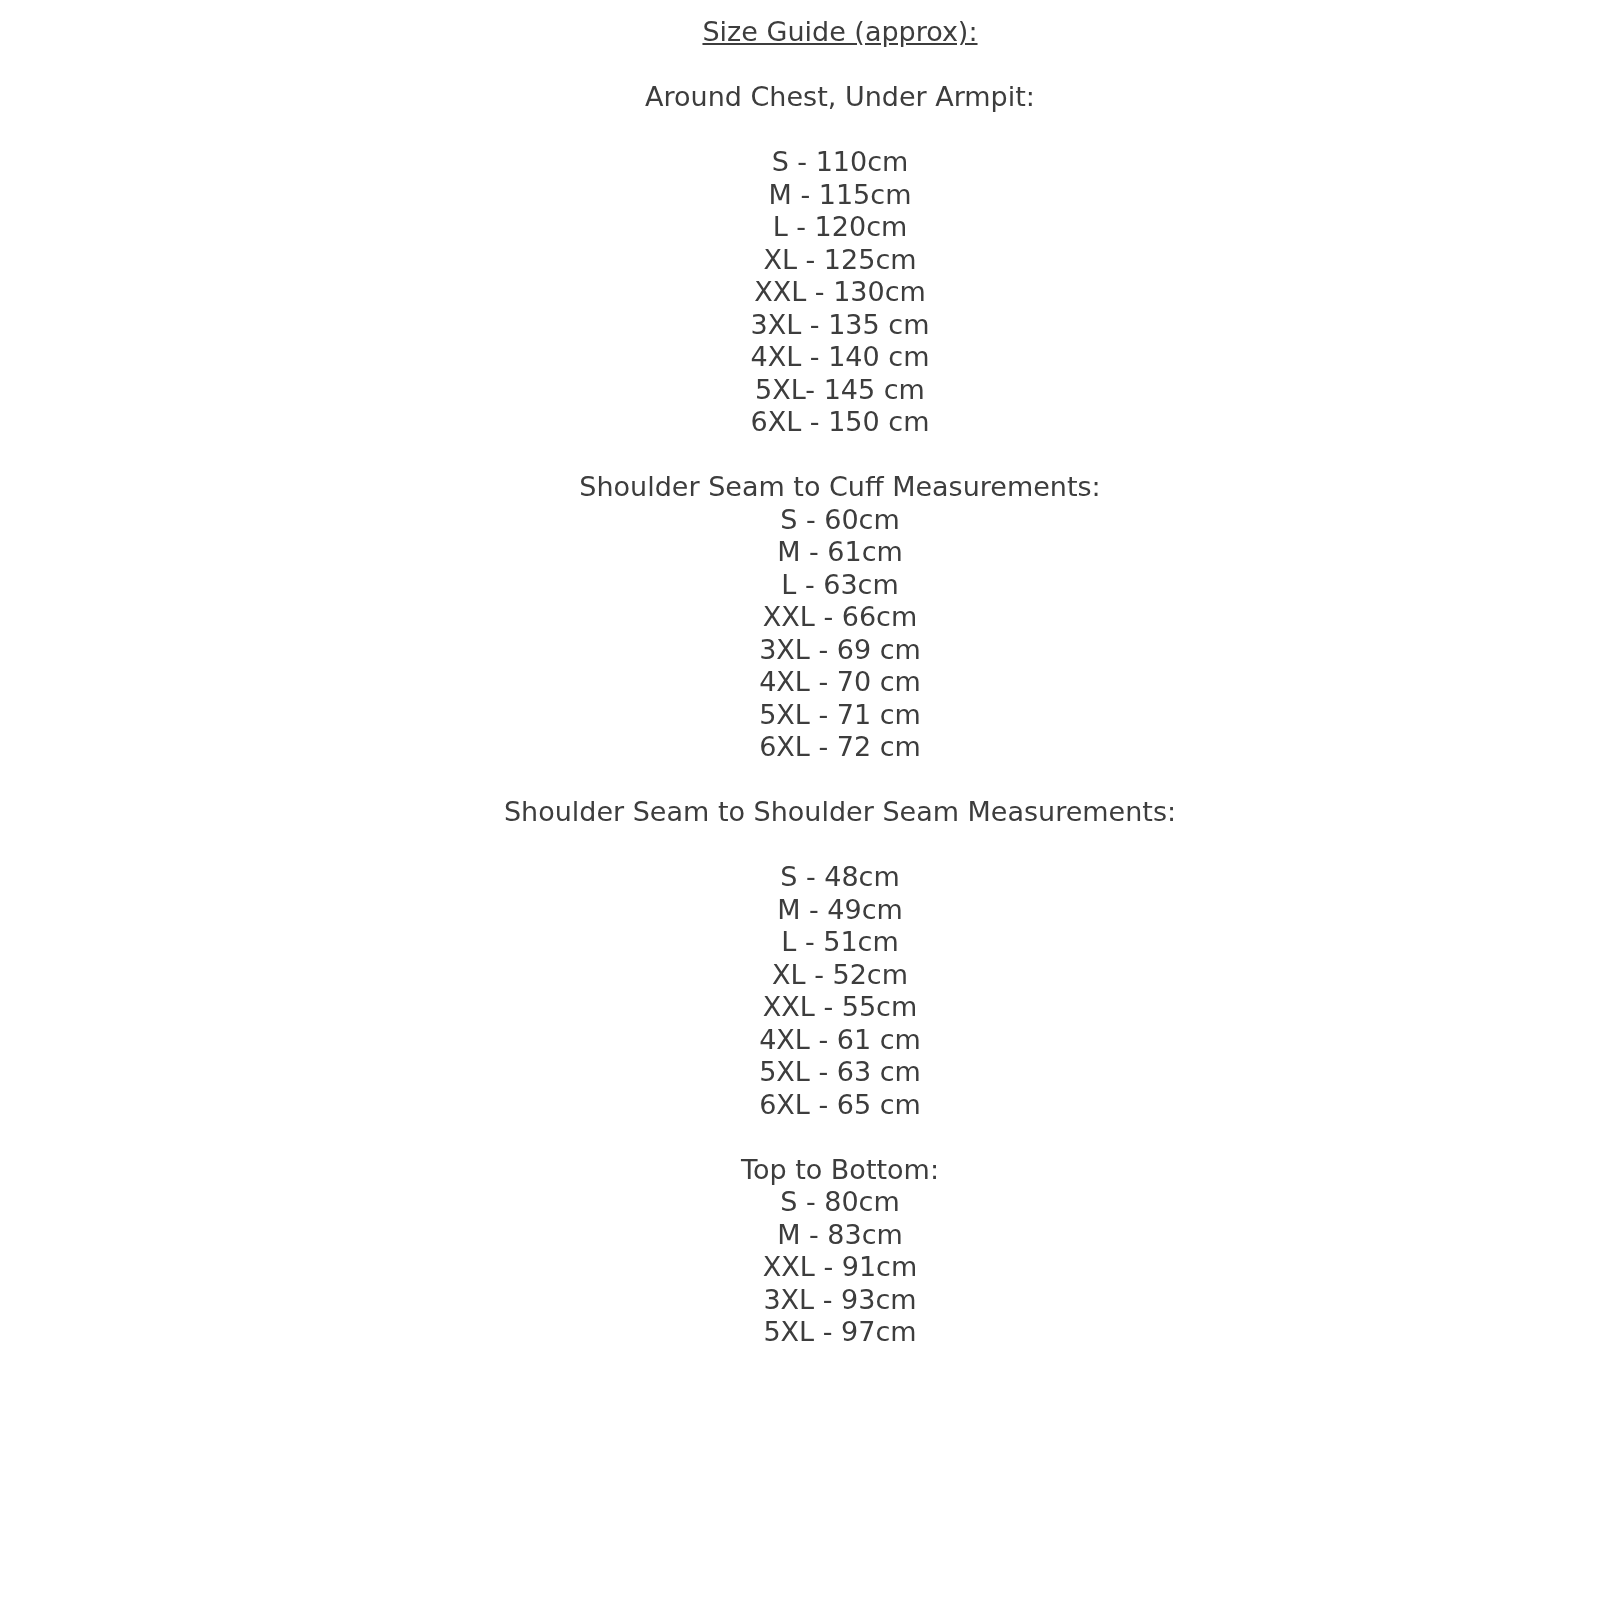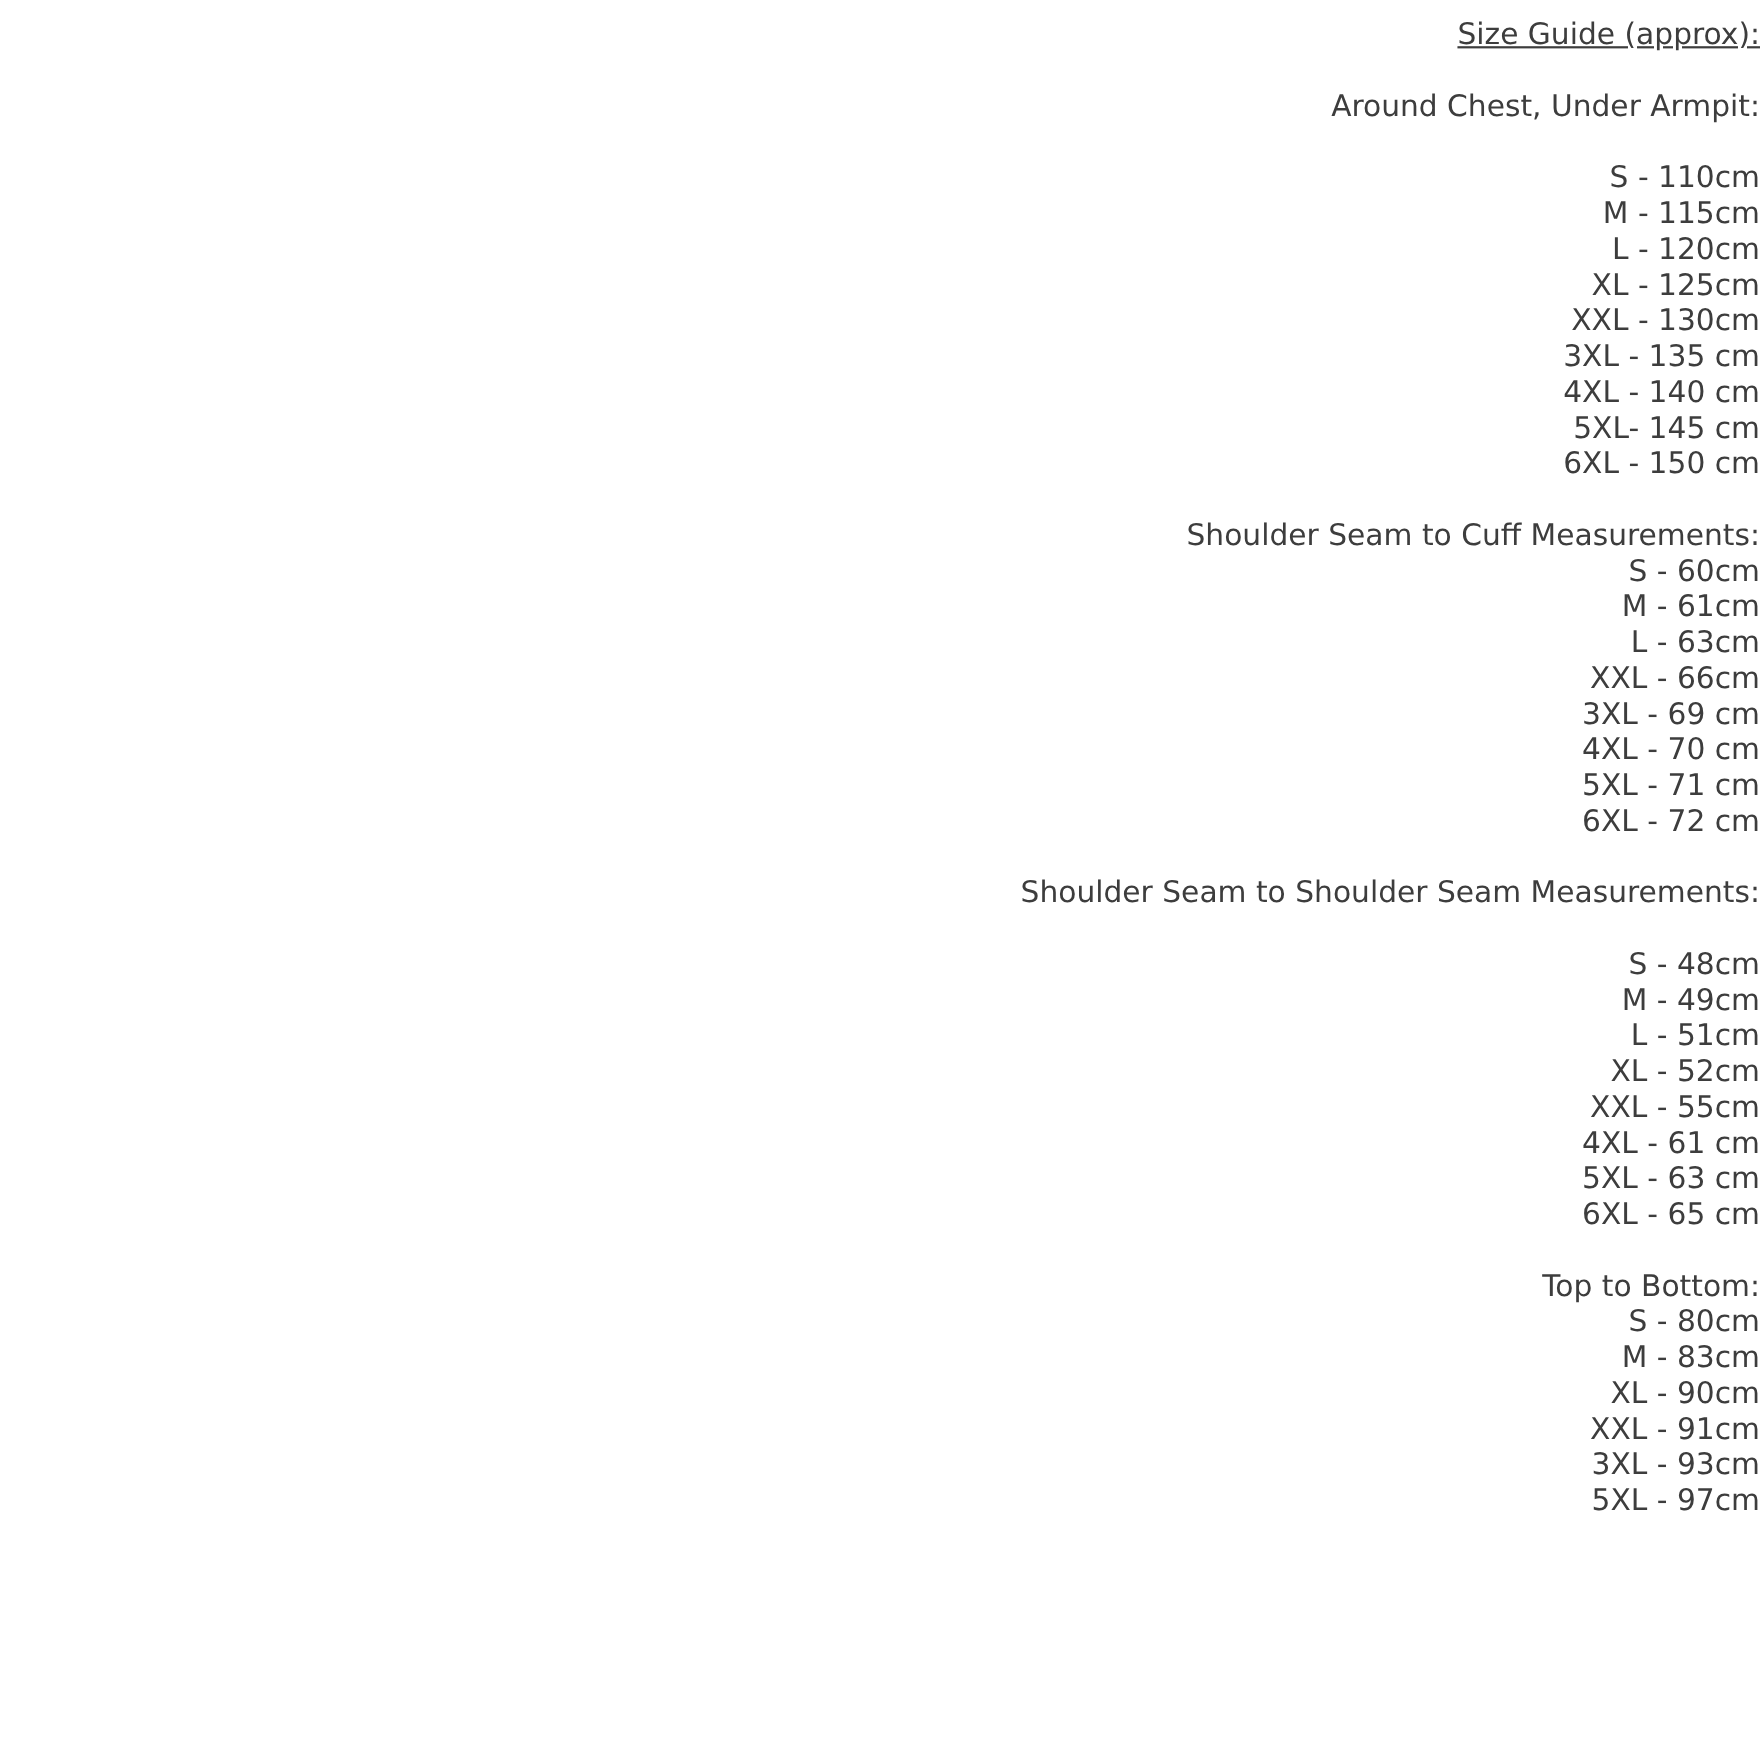--- a/index.html
+++ b/index.html
@@ -11,21 +11,21 @@
     width: 1600px;
     height: 1600px;
     overflow: hidden;
   }
   .page {
     box-sizing: border-box;
     width: 1600px;
     height: 1600px;
     
     padding: 16px 0 0 80px;
-    text-align: right;
+    text-align: center;
     font-family: "DejaVu Sans", "Liberation Sans", sans-serif;
     font-size: 27px;
     line-height: 32.5px;
     color: #3d3d3d;
     -webkit-font-smoothing: antialiased;
   }
   .line {
     height: 32.5px;
     white-space: pre;
   }
@@ -72,18 +72,17 @@
       <div class="line">L - 51cm</div>
       <div class="line">XL - 52cm</div>
       <div class="line">XXL - 55cm</div>
       <div class="line">4XL - 61 cm</div>
       <div class="line">5XL - 63 cm</div>
       <div class="line">6XL - 65 cm</div>
       <div class="blank-line"></div>
       <div class="line">Top to Bottom:</div>
       <div class="line">S - 80cm</div>
       <div class="line">M - 83cm</div>
-      <div class="line">XL - 90cm</div>
       <div class="line">XXL - 91cm</div>
       <div class="line">3XL - 93cm</div>
       <div class="line">5XL - 97cm</div>
     </div>
 </div>
 
 </body></html>

